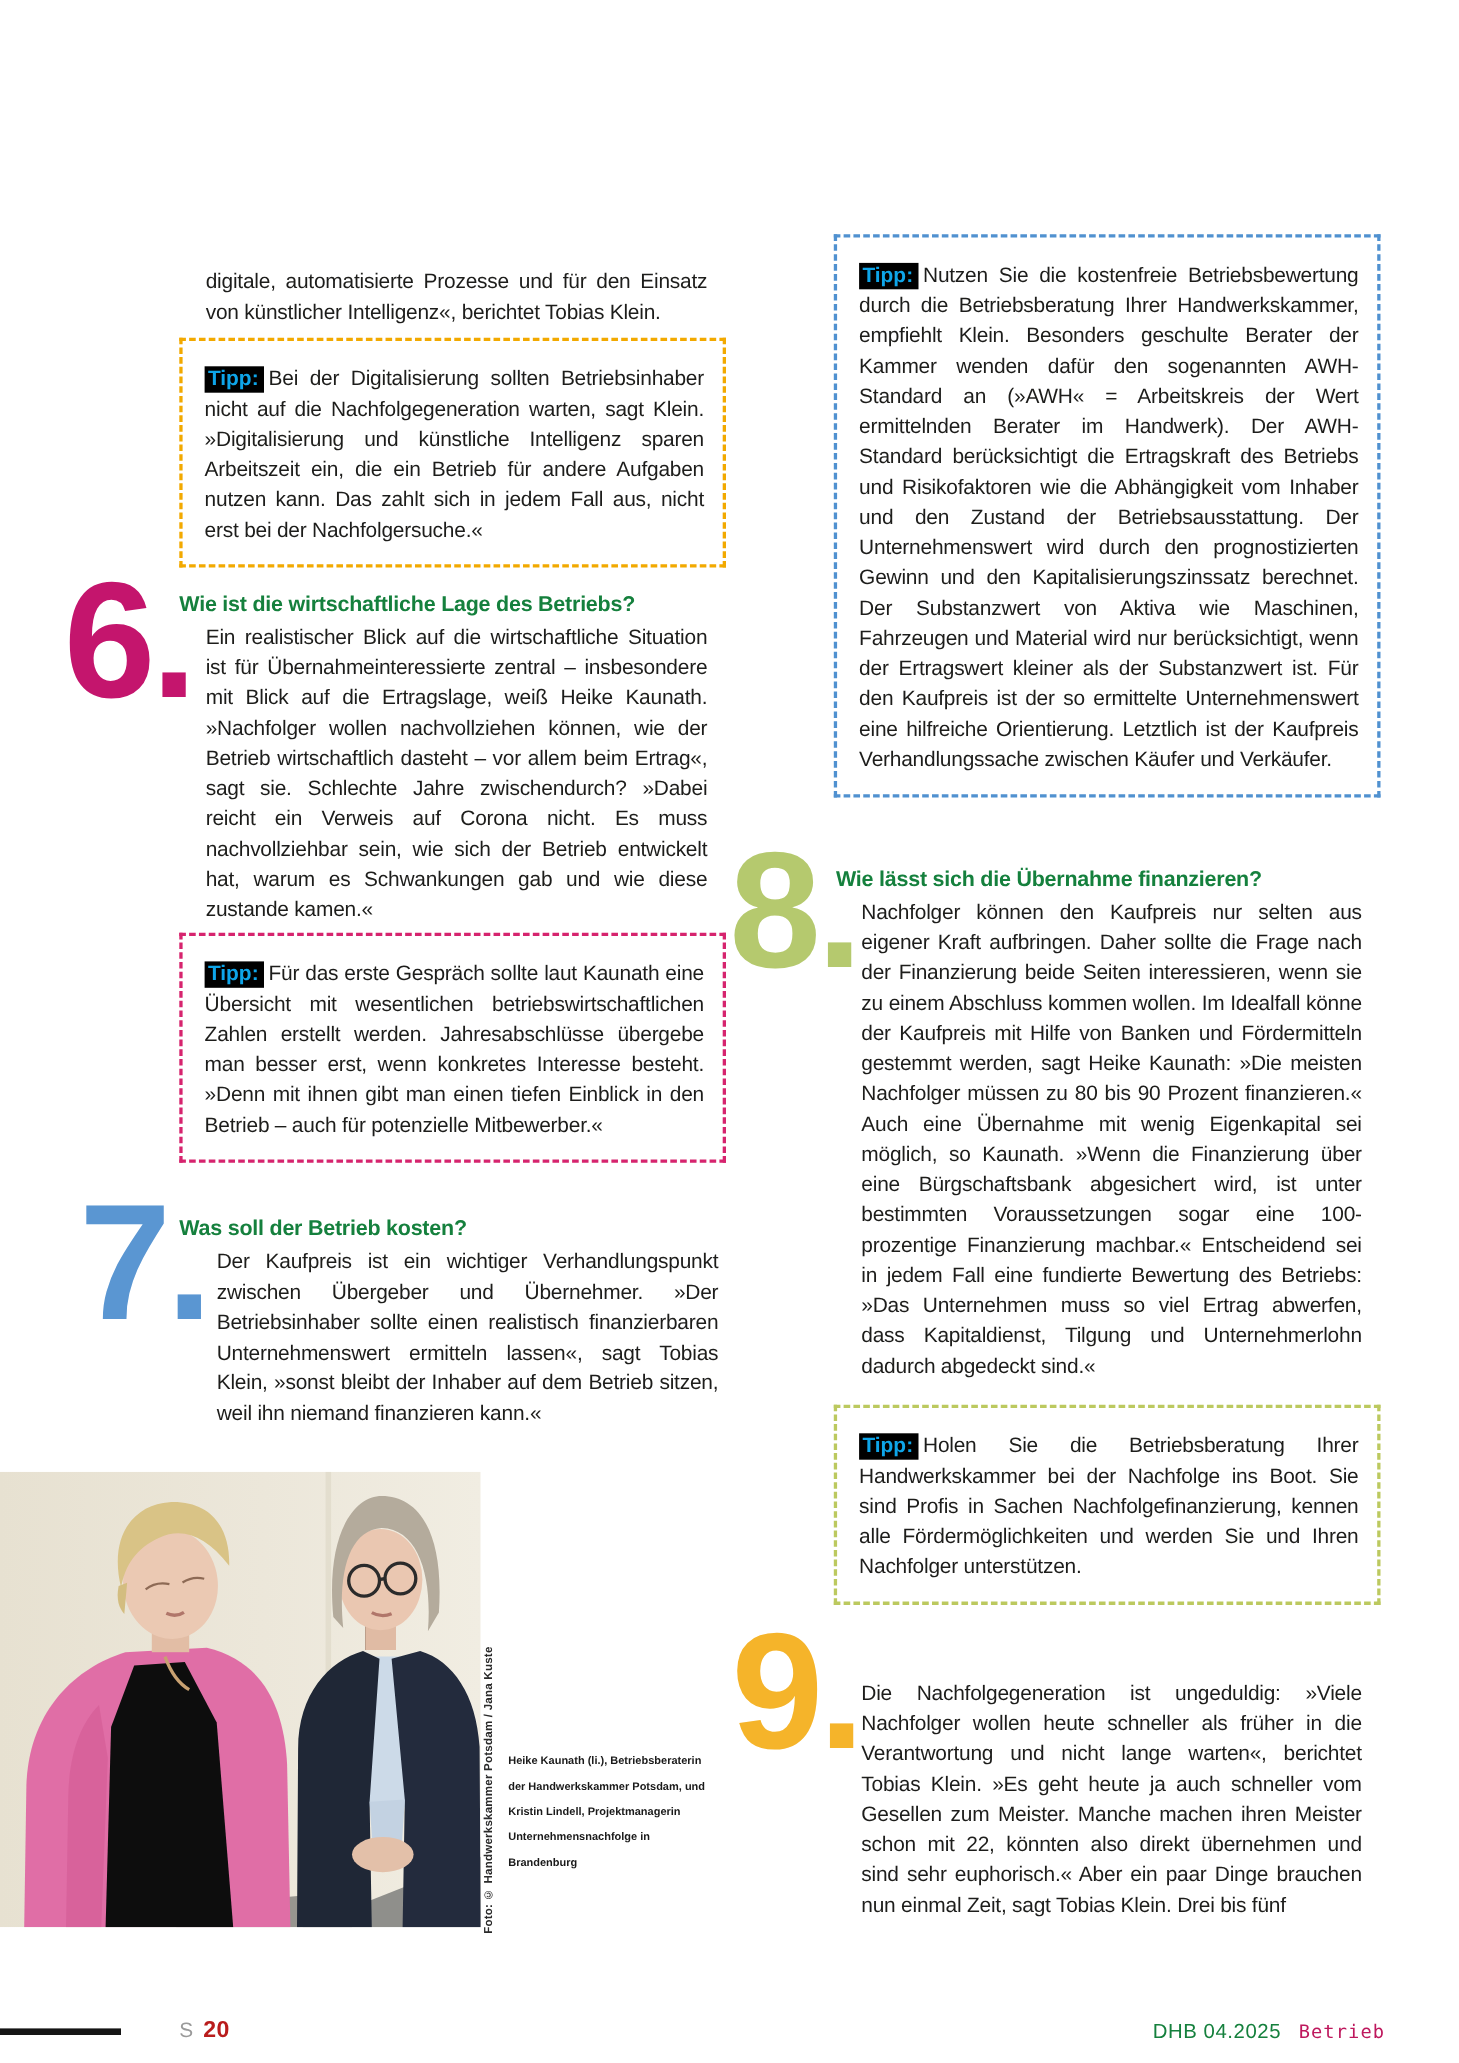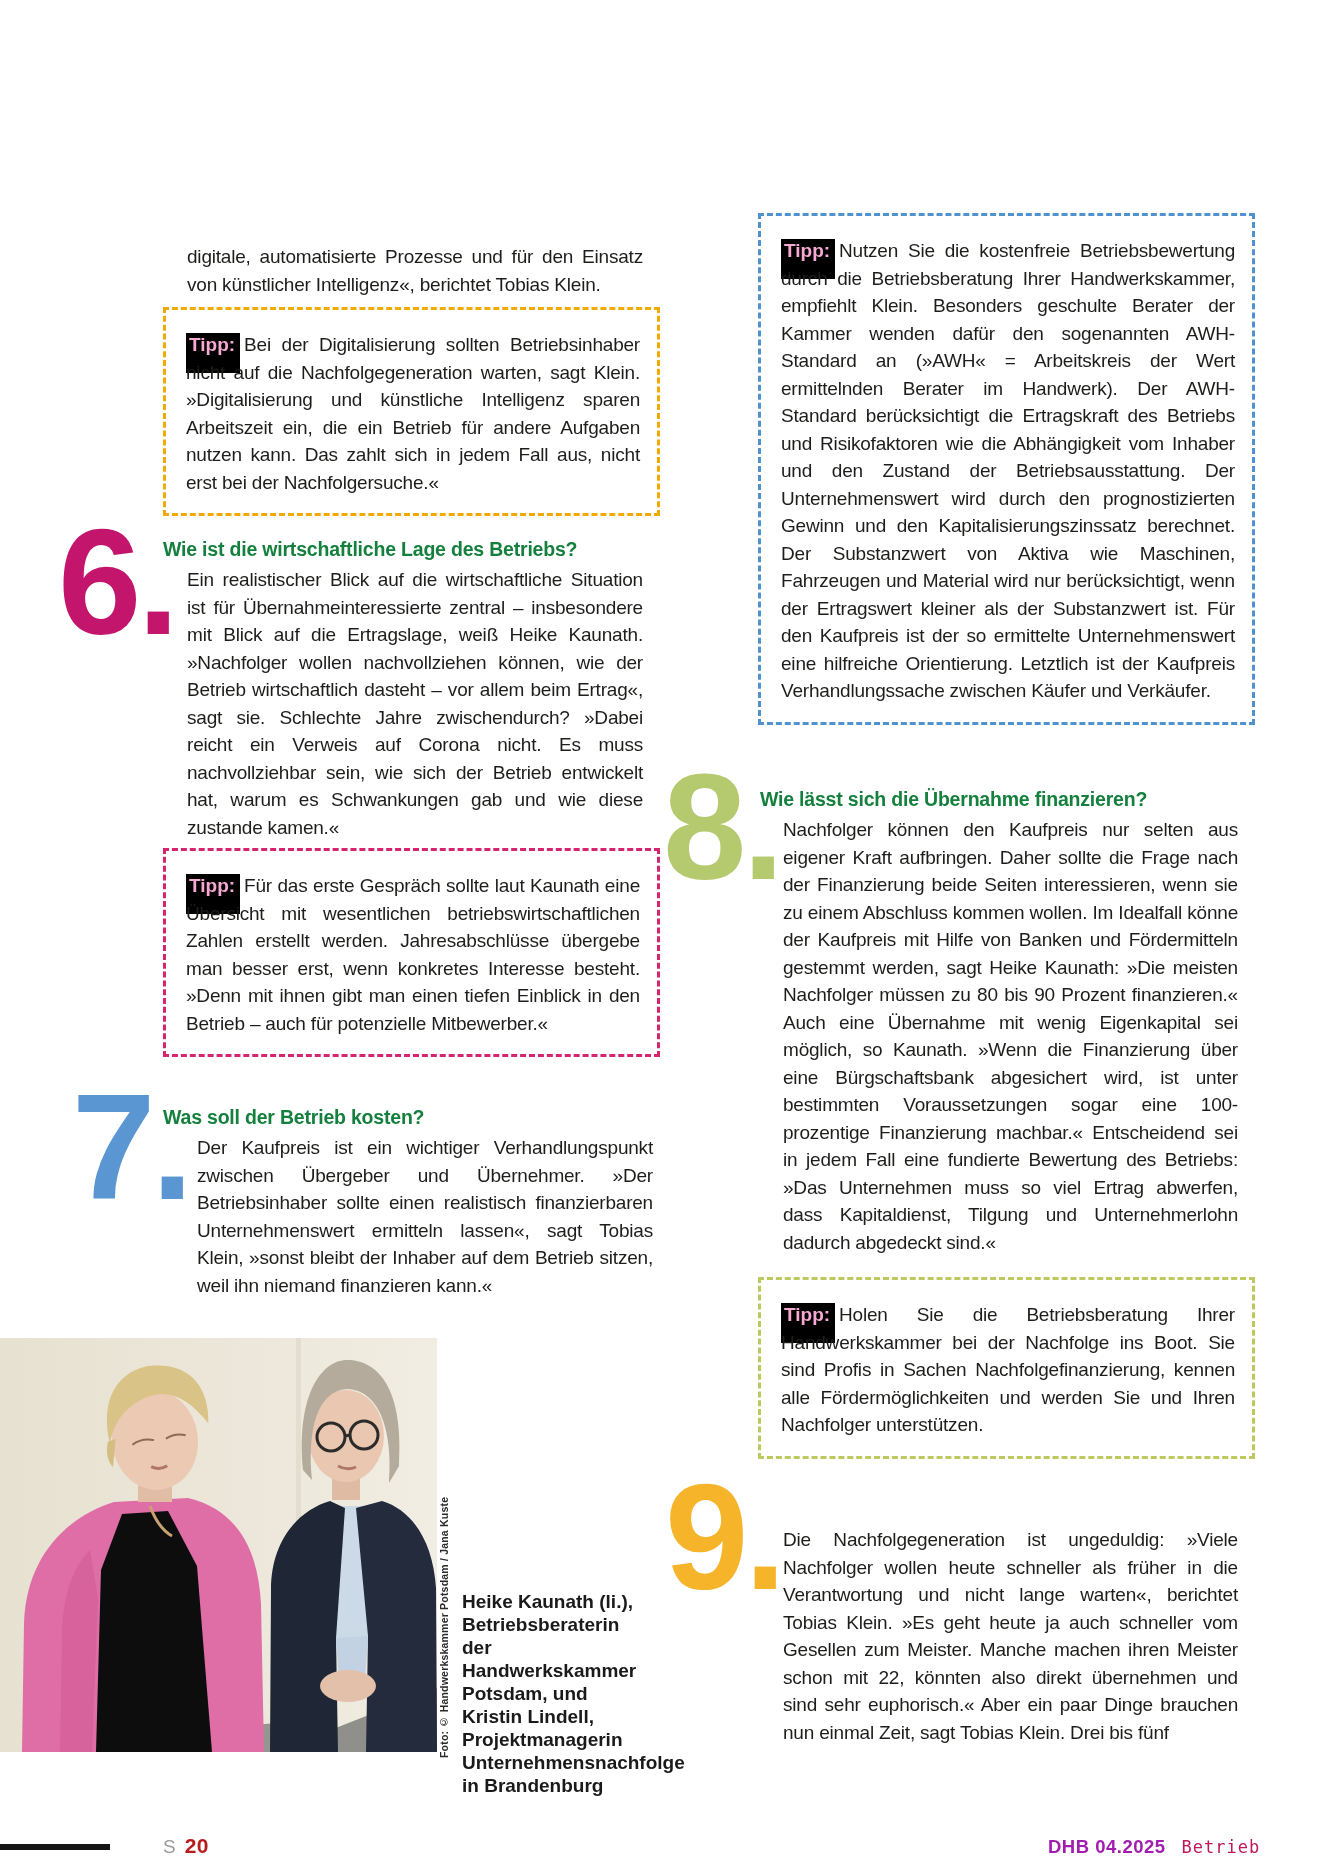--- a/index.html
+++ b/index.html
@@ -25,52 +25,52 @@
   .tip-box{
     box-sizing:border-box;
     padding:21px 17px 17px 20px;
     background:#ffffff;
   }
   .tip-yellow{border:3px dashed #f2a900;}
   .tip-pink{border:3px dashed #d6246e;}
   .tip-blue{border:3px dashed #5091d0;}
   .tip-green{border:3px dashed #bcc95f;}
   .tipp-label{
-    background:#000000;color:#f9a8d4;
+    background:#000000;color:#0ea5e9;
     font-weight:700;
-    padding:1px 5px 18px 3px;
+    padding:1px 5px 2px 3px;
     letter-spacing:0;
     margin-right:4px;
     margin-top:16px;
   }
   .big-num{
     font-weight:700;
     font-size:150px;
     line-height:150px;
     letter-spacing:-4px;
   }
   .num-6{color:#c4156d;}
   .num-7{color:#5a96d2;}
   .num-8{color:#b5c96e;}
   .num-9{color:#f5b42a;}
   .caption{
-    font-weight:700;font-size:19px;line-height:23px;
+    font-weight:700;font-size:10px;line-height:23px;
     color:#1a1a1a;margin:0;
   }
   .credit{
     writing-mode:vertical-rl;
     transform:rotate(180deg);
     font-size:10.5px;font-weight:700;
     color:#2a2a2a;letter-spacing:0.2px;
     white-space:nowrap;
   }
   .footer-rule{background:#151515;}
   .footer-page-prefix{color:#9a9a9a;font-size:19px;font-weight:400;}
   .footer-page-number{color:#b91c1c;font-size:21px;font-weight:700;margin-left:9px;letter-spacing:0.5px;text-align:right;}
-  .footer-issue{font-weight:700;font-size:18.5px;color:#a21caf;letter-spacing:0.5px;}
+  .footer-issue{font-weight:400;font-size:18.5px;color:#15803d;letter-spacing:0.5px;}
   .footer-section{
     font-family:"DejaVu Sans Mono", monospace;
     font-size:17px;color:#be185d;letter-spacing:1px;margin-left:16px;
   }
   .footer-row{display:flex;align-items:baseline;}
 </style>
 </head>
 <body>
 
 <div class="page">

